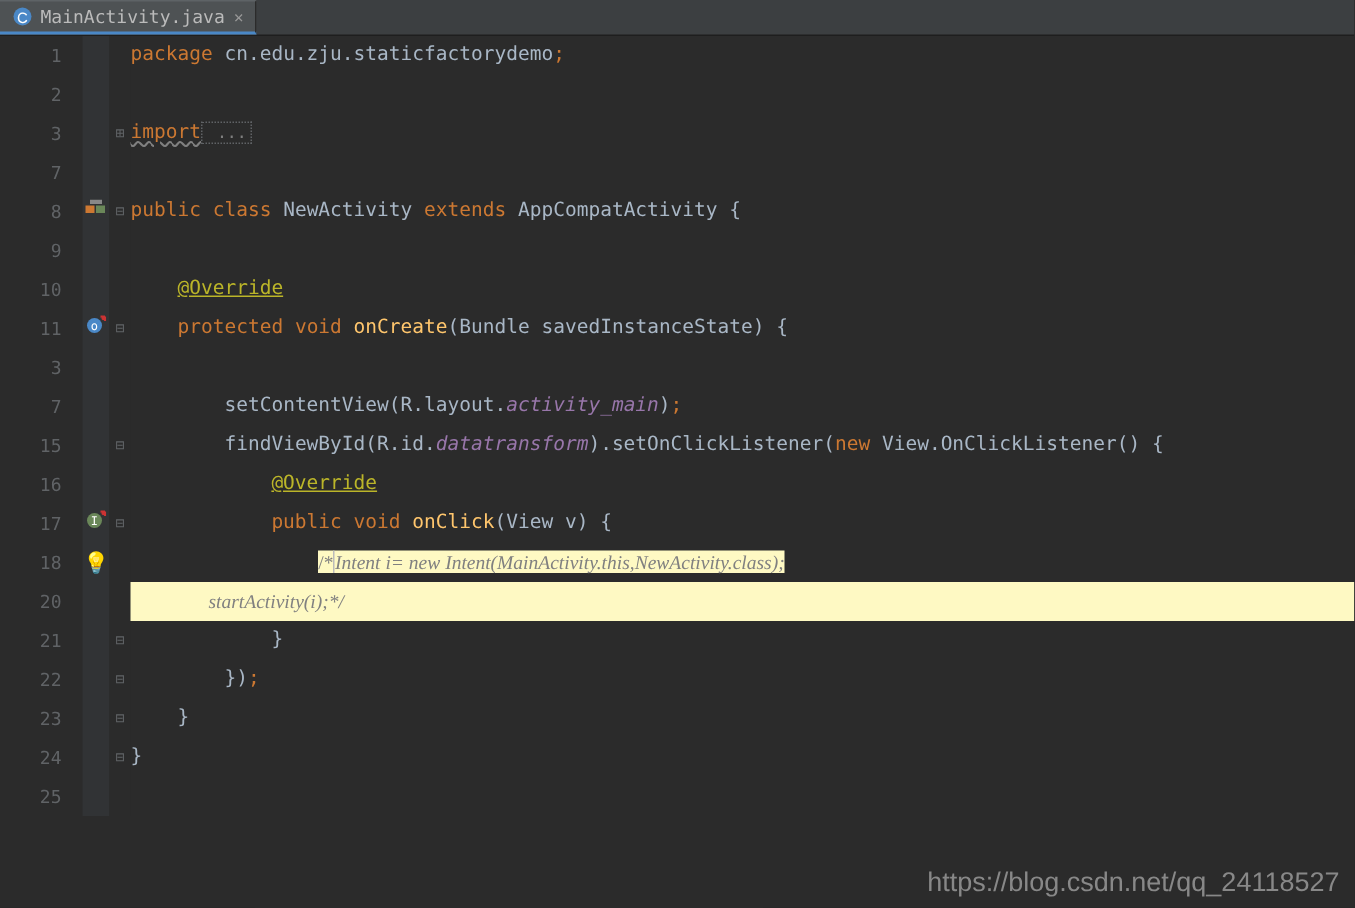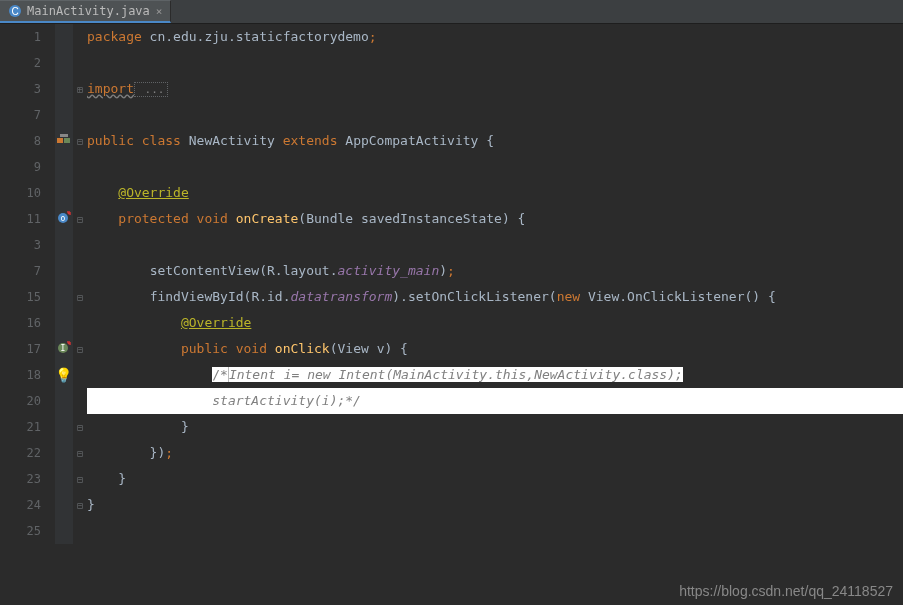--- a/index.html
+++ b/index.html
@@ -97,39 +97,40 @@
     }
     .kw { color: #cc7832; }
     .cls { color: #a9b7c6; }
     .method { color: #ffc66d; }
     .field-it { color: #9876aa; font-style: italic; }
     .ann { color: #bbb529; text-decoration: underline; }
     .comment { color: #808080; }
     .comment-it { font-style: italic; }
     .semi { color: #cc7832; }
     .selection {
-      background: #ffffff;
+      background: #fef9c3;
+      font-family: Liberation Serif, serif;
     }
     .fold-box {
       border: 1px dotted #606366;
       padding: 0 3px;
       color: #808080;
       font-size: 11px;
     }
     .fold-marker {
       color: #606366;
       font-size: 10px;
       cursor: pointer;
     }
     .watermark {
       position: absolute;
       bottom: 6px;
       right: 10px;
       color: #888;
-      font-size: 14px;
+      font-size: 18px;
       font-family: Arial, sans-serif;
     }
     .bulb { color: #f0a732; font-size: 14px; }
   </style>
 </head>
 <body>
 
 <div class="tab-bar">
   <div class="tab">
     <span class="tab-icon">

